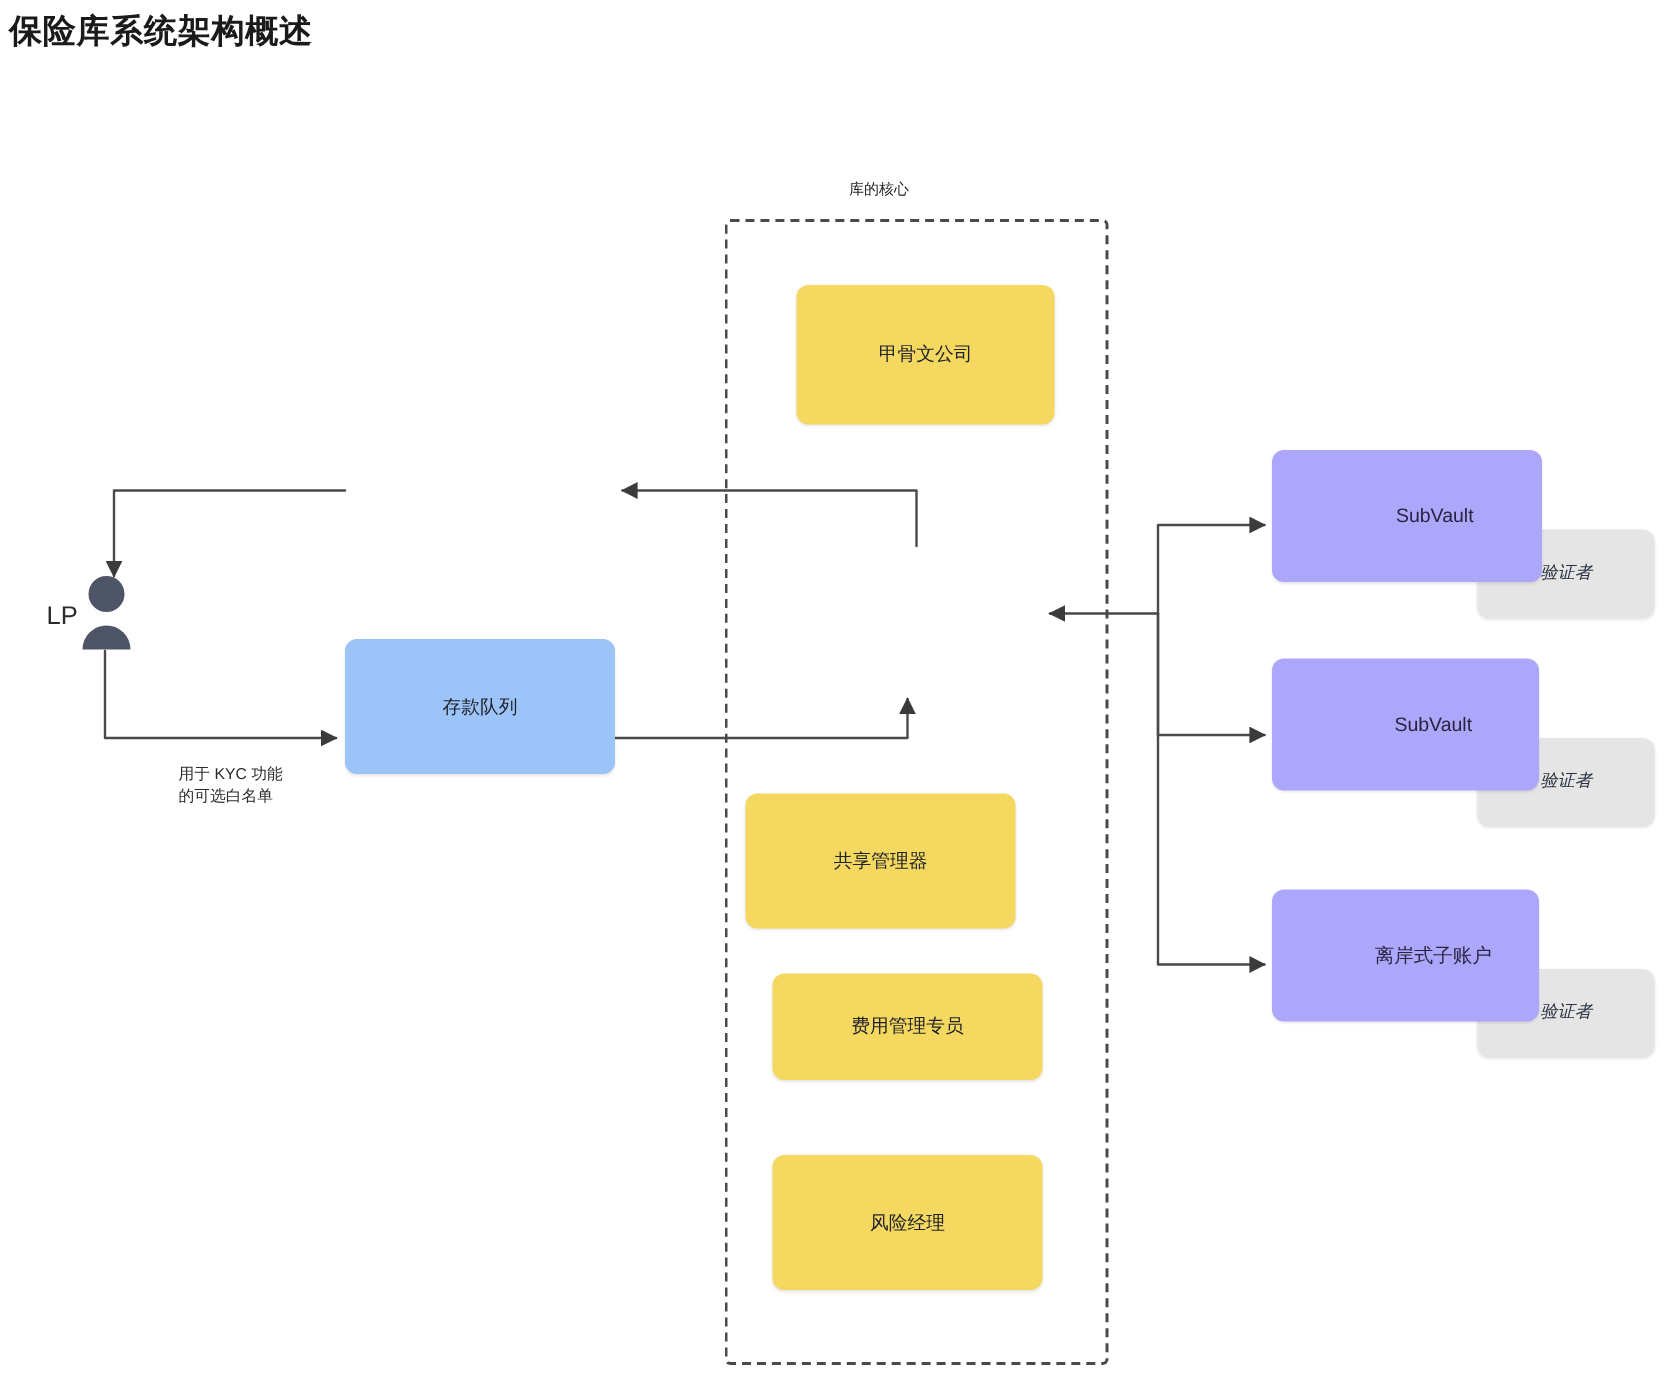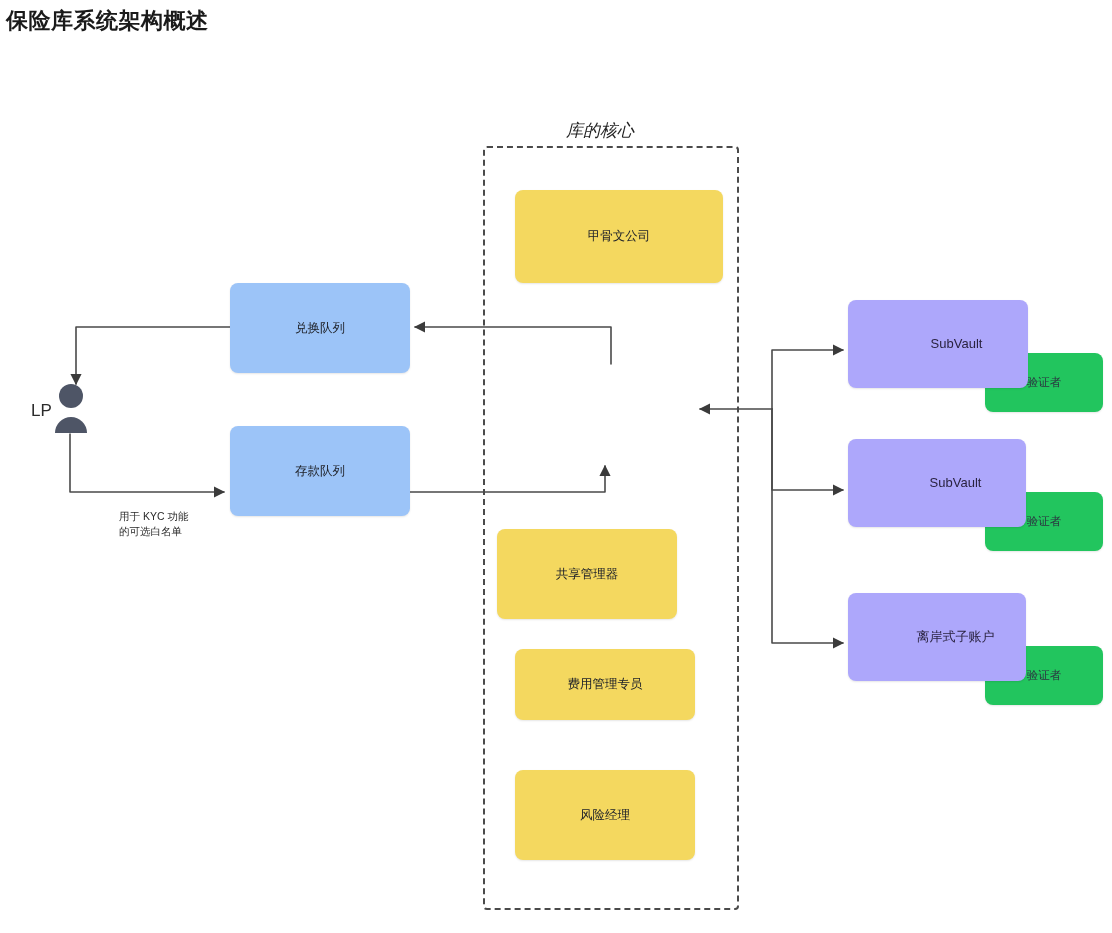--- a/index.html
+++ b/index.html
@@ -39,29 +39,28 @@
     text-align: center;
     font-size: 12.5px;
     color: #20232a;
     line-height: 1.35;
     box-shadow: 0 1px 2px rgba(0,0,0,0.10);
     padding: 4px 8px;
   }
   .node.yellow { background: #f4d85f; }
   .node.purple { background: #ada7fb; padding-left: 45px; }
   .node.blue   { background: #9cc4f8; }
-  .node.lightblue { background: #22c55e; }
+  .node.lightblue { background: #e5e5e5; font-style: italic; }
   .node.subvault-label { font-size: 13px; color: #2a2340; }
   .node.validator { font-size: 11.5px; color: #2b3440; }
   .core-caption {
     position: absolute;
-    font-size: 17px;
+    font-size: 10px;
     color: #1f1f1f;
     white-space: nowrap;
-    font-style: italic;
   }
   .core-box {
     position: absolute;
     border: 2px dashed #4a4a4a;
     border-radius: 4px;
     background: transparent;
   }
   .actor-label {
     position: absolute;
     font-size: 17px;
@@ -105,30 +104,29 @@
       <path d="M 410 492 L 605 492 L 605 466" marker-end="url(#arrow)"></path>
 
       <path d="M 772 409 L 700 409" marker-end="url(#arrow)"></path>
 
       <path d="M 772 409 L 772 350 L 843 350" marker-end="url(#arrow)"></path>
       <path d="M 772 409 L 772 490 L 843 490" marker-end="url(#arrow)"></path>
       <path d="M 772 409 L 772 643 L 843 643" marker-end="url(#arrow)"></path>
     </g>
   </svg>
 
-  <div class="node yellow" style="left:515px; top:190px; width:208px; height:93px;">甲骨文公司</div>
+  <div class="node yellow" style="left:531px; top:190px; width:172px; height:93px;">甲骨文公司</div>
 
 
   <div class="node yellow" style="left:497px; top:529px; width:180px; height:90px;">共享管理器</div>
 
   <div class="node yellow" style="left:515px; top:649px; width:180px; height:71px;">费用管理专员</div>
 
   <div class="node yellow" style="left:515px; top:770px; width:180px; height:90px;">风险经理</div>
 
-  <div class="node blue" style="left:230px; top:283px; width:180px; height:90px;">兑换队列</div>
 
   <div class="node blue" style="left:230px; top:426px; width:180px; height:90px;">存款队列</div>
 
   <div class="actor" style="left:52px; top:383px; width:38px; height:52px;">
     <svg width="38" height="52" viewBox="0 0 38 52" xmlns="http://www.w3.org/2000/svg">
       <circle cx="19" cy="13" r="12" fill="#4e5566"></circle>
       <path d="M 3 50 a 16 16 0 0 1 32 0 z" fill="#4e5566"></path>
     </svg>
   </div>
   <div class="actor-label" style="left:31px; top:401px;">LP</div>

